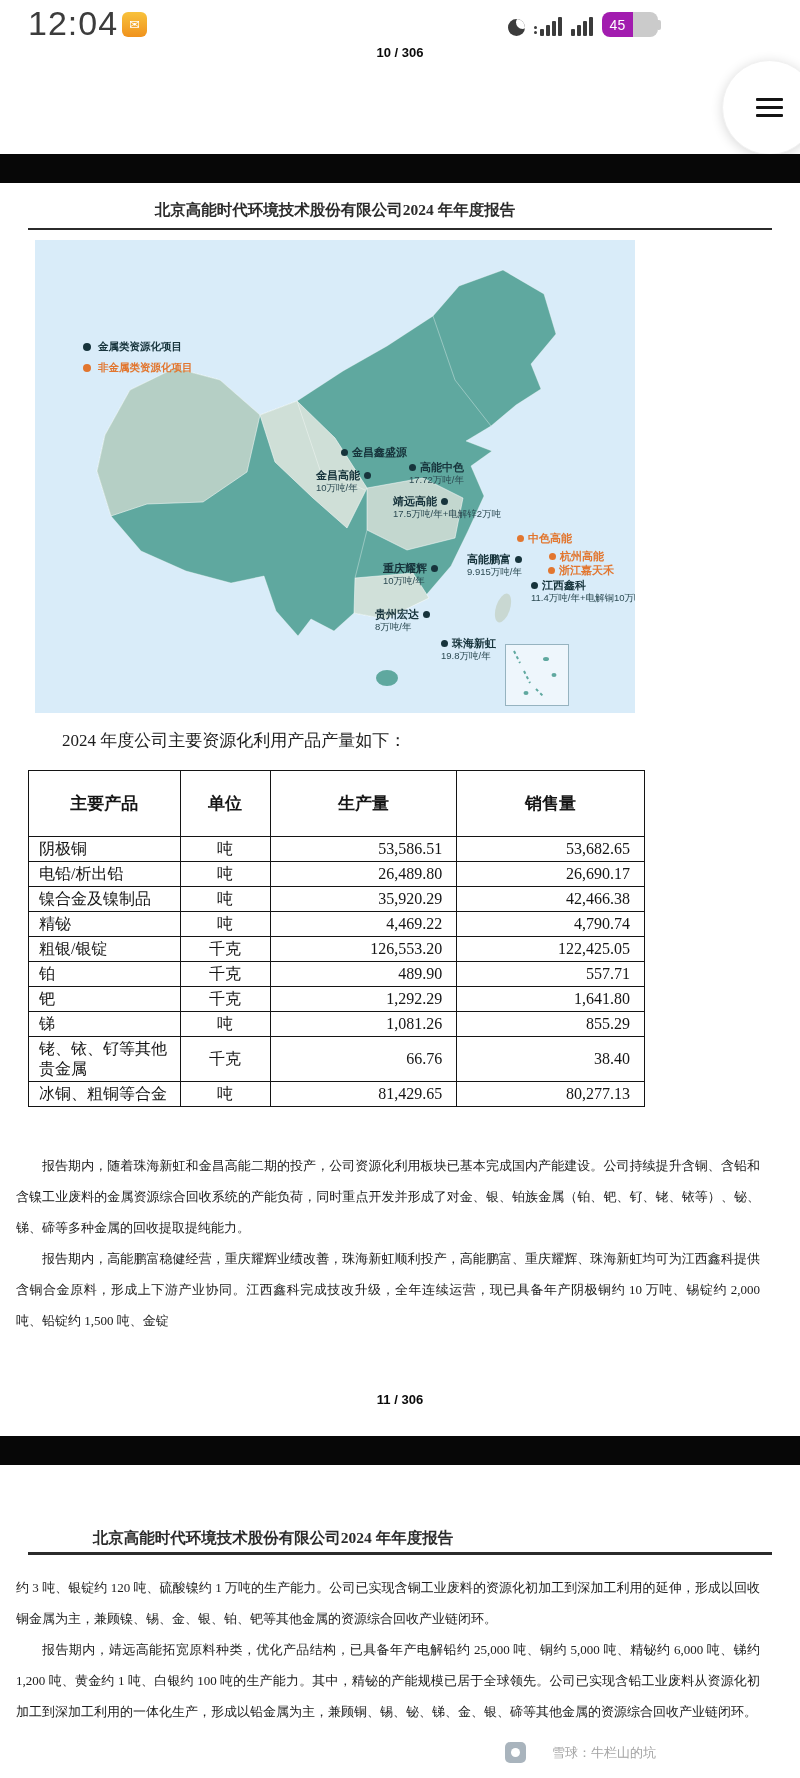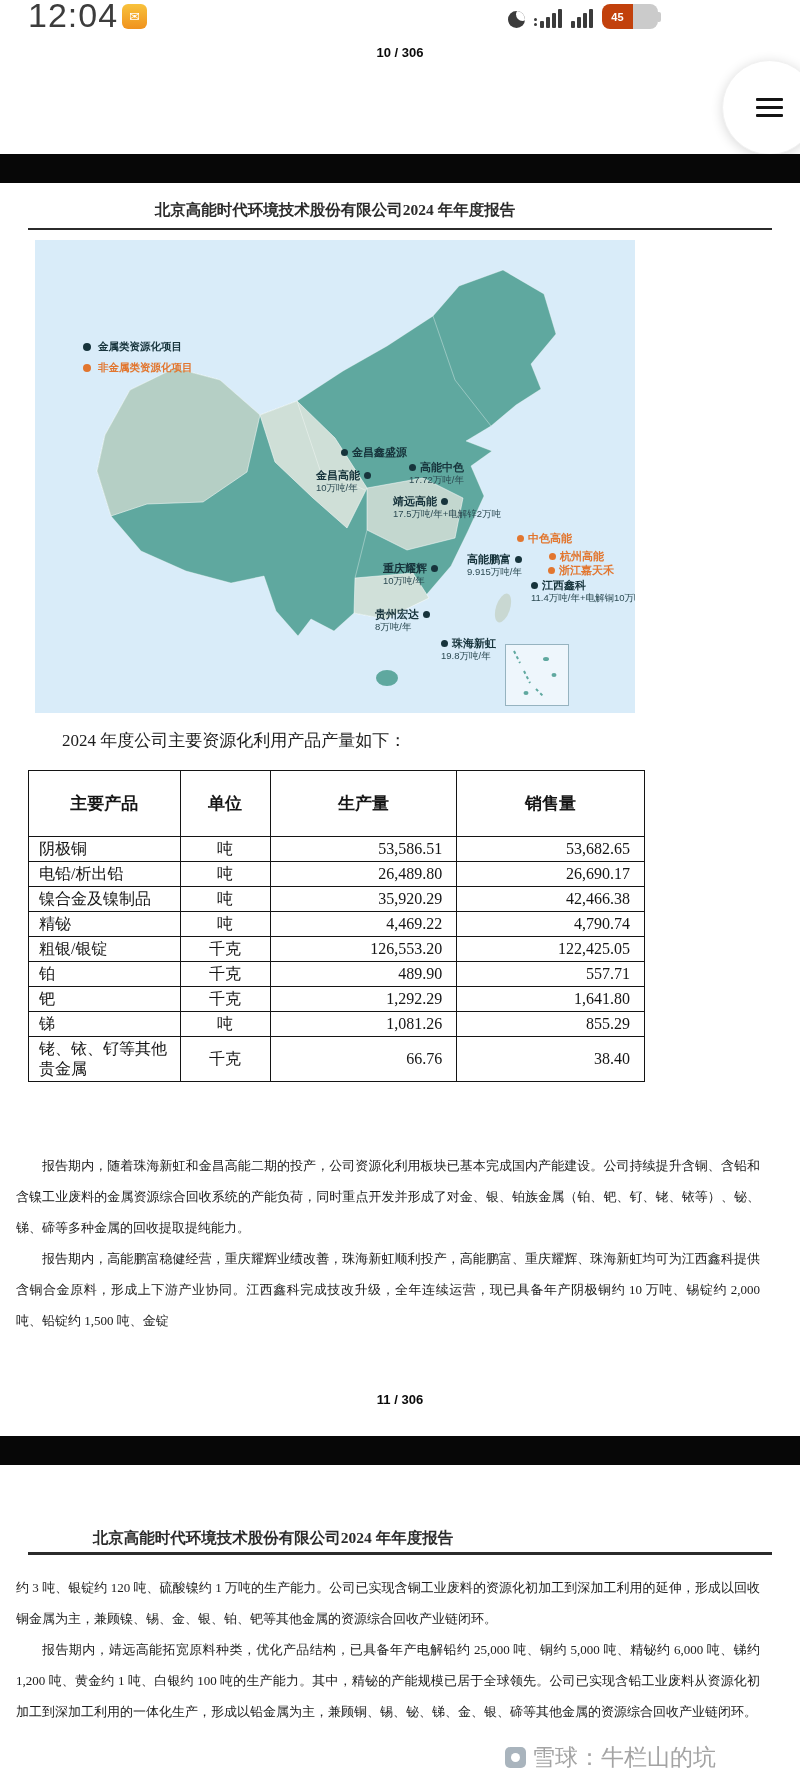--- a/index.html
+++ b/index.html
@@ -1,36 +1,36 @@
 <!DOCTYPE html>
 <html><head>
 <meta charset="utf-8">
 <style>
   * { margin:0; padding:0; box-sizing:border-box; }
   html,body { background:#fff; }
   .screen { position:relative; width:800px; height:1778px; background:#ffffff;
     overflow:hidden; font-family:"Liberation Sans","DejaVu Sans",sans-serif; }
 
   
-  .statusbar { position:absolute; left:0; top:4px; width:675px; height:42px;padding-left:12px; }
+  .statusbar { position:absolute; left:0; top:12px; width:675px; height:42px;padding-left:12px; }
   .time { position:absolute; left:28px; top:-8px; font-size:34px; font-weight:500; color:#3c3c3c; letter-spacing:1px; }
   .mail-ic { position:absolute; left:122px; top:0px; width:25px; height:25px; border-radius:6px;
     background:linear-gradient(180deg,#f8c23c,#f0921d); display:flex; align-items:center; justify-content:center;
     color:#fff; font-size:13px; }
   .sb-right { position:absolute; right:14px; top:0px; display:flex; align-items:flex-end; gap:9px; height:26px; }
   .moon { position:relative; width:17px; height:17px; border-radius:50%; background:#3b3b3b; overflow:hidden; margin-bottom:2px;}
   .moon:after { content:""; position:absolute; width:13px; height:13px; border-radius:50%; background:#fff; left:8px; top:-3px; }
   .sig { display:flex; align-items:flex-end; gap:2px; margin-bottom:2px; }
   .sig i { display:block; width:4px; background:#3b3b3b; border-radius:1px; }
   .sig .b1{height:7px}.sig .b2{height:11px}.sig .b3{height:15px}.sig .b4{height:19px}
   .sig-dots { display:flex; flex-direction:column; gap:2px; margin-right:1px; margin-bottom:2px;}
   .sig-dots i { width:3px; height:3px; background:#3b3b3b; border-radius:50%; display:block;}
   .batt { display:flex; align-items:center; margin-bottom:1px;}
   .batt-body { width:56px; height:25px; border-radius:8px; overflow:hidden; display:flex; }
-  .batt-fill { width:55%; background:#c2410c; color:#fff; font-size:11px; font-weight:700;
+  .batt-fill { width:55%; background:#a21caf; color:#fff; font-size:14px; font-weight:400;
     display:flex; align-items:center; justify-content:center; }
   .batt-rest { flex:1; background:#cbcbcb; }
   .batt-nub { width:3px; height:10px; background:#cbcbcb; border-radius:0 2px 2px 0; }
 
   
   .page-ind { position:absolute; width:800px; text-align:center; font-size:13px; font-weight:700; color:#0a0a0a; }
   .pi-top { top:45px; } .pi-mid { top:1392px; }
   .fab { position:absolute; left:722px; top:60px; width:95px; height:95px; border-radius:50%;
     background:#fff; box-shadow:0 2px 12px rgba(0,0,0,.15); border:1px solid #f1f1f1;
     display:flex; align-items:center; justify-content:center; cursor:pointer; }
@@ -80,21 +80,21 @@
   
   .paras { position:absolute; left:16px; width:744px; font-family:Liberation Serif, serif;
     font-size:13px; line-height:31px; color:#1b1b1b; text-align:justify; }
   .p10 { top:1150px; } .p11 { top:1572px; }
   .paras p.indent { text-indent:2em; }
 
   
   .watermark { position:absolute; left:505px; top:1742px; display:flex; align-items:center; gap:6px; }
   .wm-ic { width:21px; height:21px; border-radius:5px; background:#a9b4bd; position:relative; }
   .wm-ic:after { content:""; position:absolute; left:6px; top:6px; width:9px; height:9px; border-radius:50%; background:#fff; }
-  .wm-text { font-size:23px; color:#a3a3a3; font-weight:500; }
+  .wm-text { font-size:13px; color:#a3a3a3; font-weight:500;margin-left:20px; }
 </style>
 </head>
 <body>
 
 <div class="screen">
 
   <div class="statusbar">
     <div class="time">12:04</div>
     <div class="mail-ic">✉</div>
     <div class="sb-right">
@@ -316,20 +316,26 @@
           <td class="c1">吨</td>
           <td class="c2">1,081.26</td>
           <td class="c3">855.29</td>
         </tr>
         <tr>
           <td class="c0">铑、铱、钌等其他贵金属</td>
           <td class="c1">千克</td>
           <td class="c2">66.76</td>
           <td class="c3">38.40</td>
         </tr>
+        <tr>
+          <td class="c0">冰铜、粗铜等合金</td>
+          <td class="c1">吨</td>
+          <td class="c2">81,429.65</td>
+          <td class="c3">80,277.13</td>
+        </tr>
       </tbody>
   </table>
 
   <div class="paras p10" id="paras10">
       <p class="indent">报告期内，随着珠海新虹和金昌高能二期的投产，公司资源化利用板块已基本完成国内产能建设。公司持续提升含铜、含铅和含镍工业废料的金属资源综合回收系统的产能负荷，同时重点开发并形成了对金、银、铂族金属（铂、钯、钌、铑、铱等）、铋、锑、碲等多种金属的回收提取提纯能力。</p>
       <p class="indent">报告期内，高能鹏富稳健经营，重庆耀辉业绩改善，珠海新虹顺利投产，高能鹏富、重庆耀辉、珠海新虹均可为江西鑫科提供含铜合金原料，形成上下游产业协同。江西鑫科完成技改升级，全年连续运营，现已具备年产阴极铜约 10 万吨、锡锭约 2,000 吨、铅锭约 1,500 吨、金锭</p>
     </div>
 
   <div class="page-ind pi-mid">11 / 306</div>
   <div class="band band2"></div>

